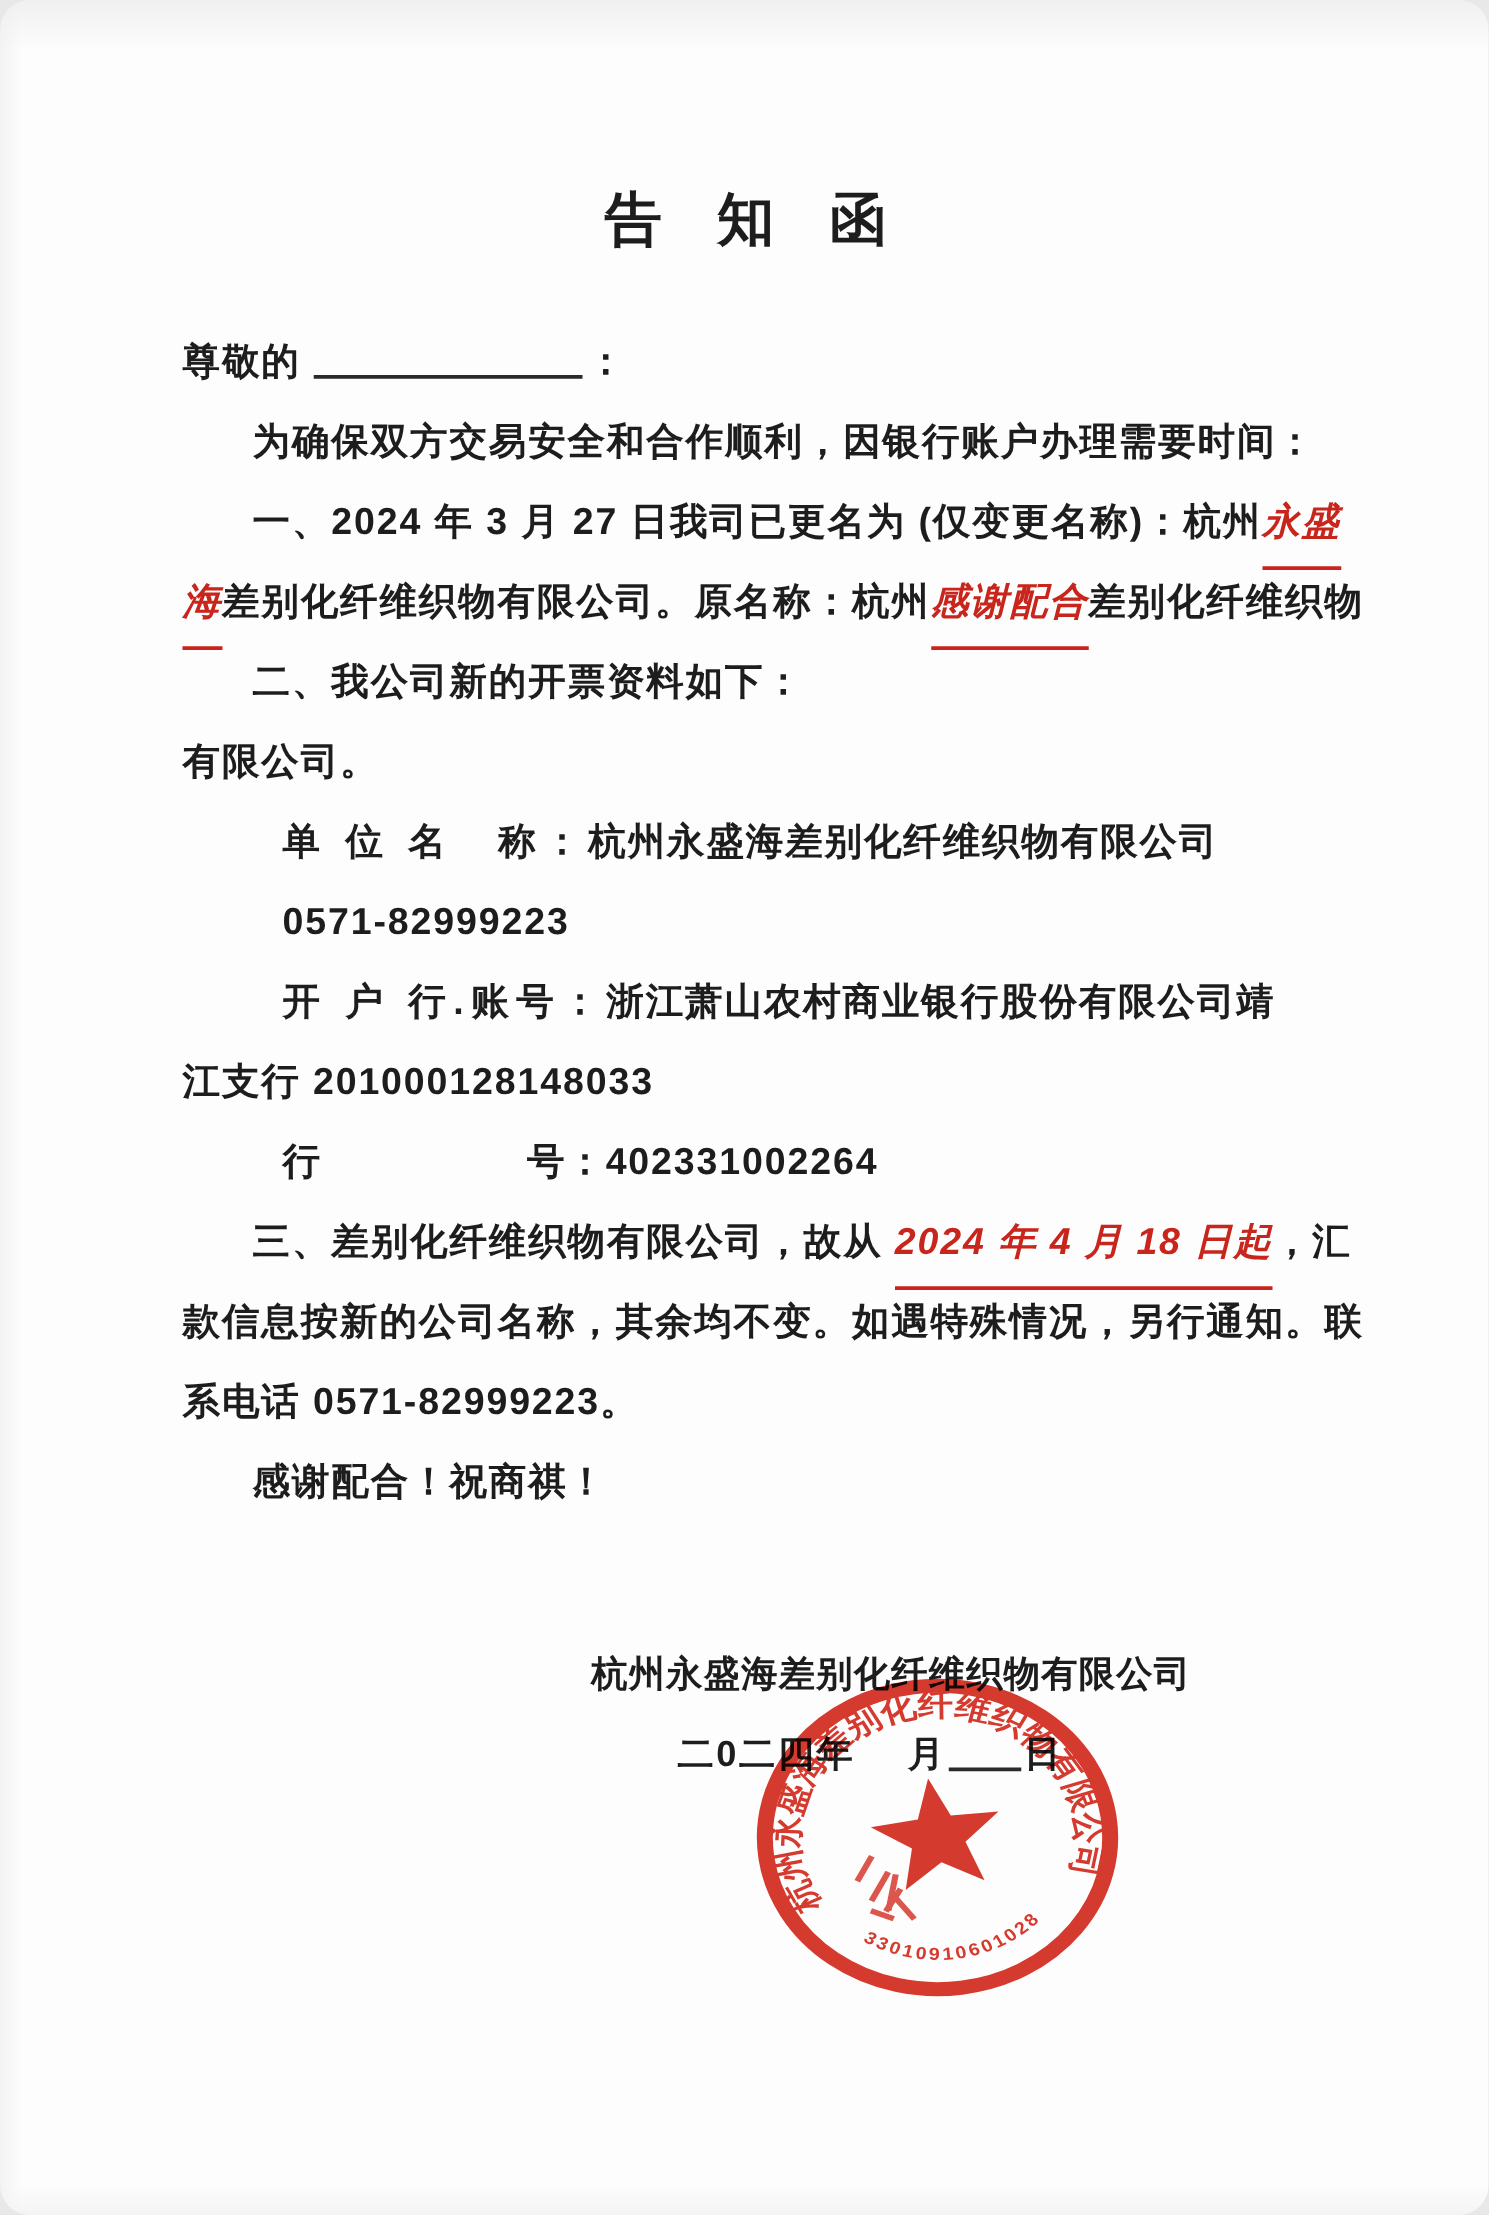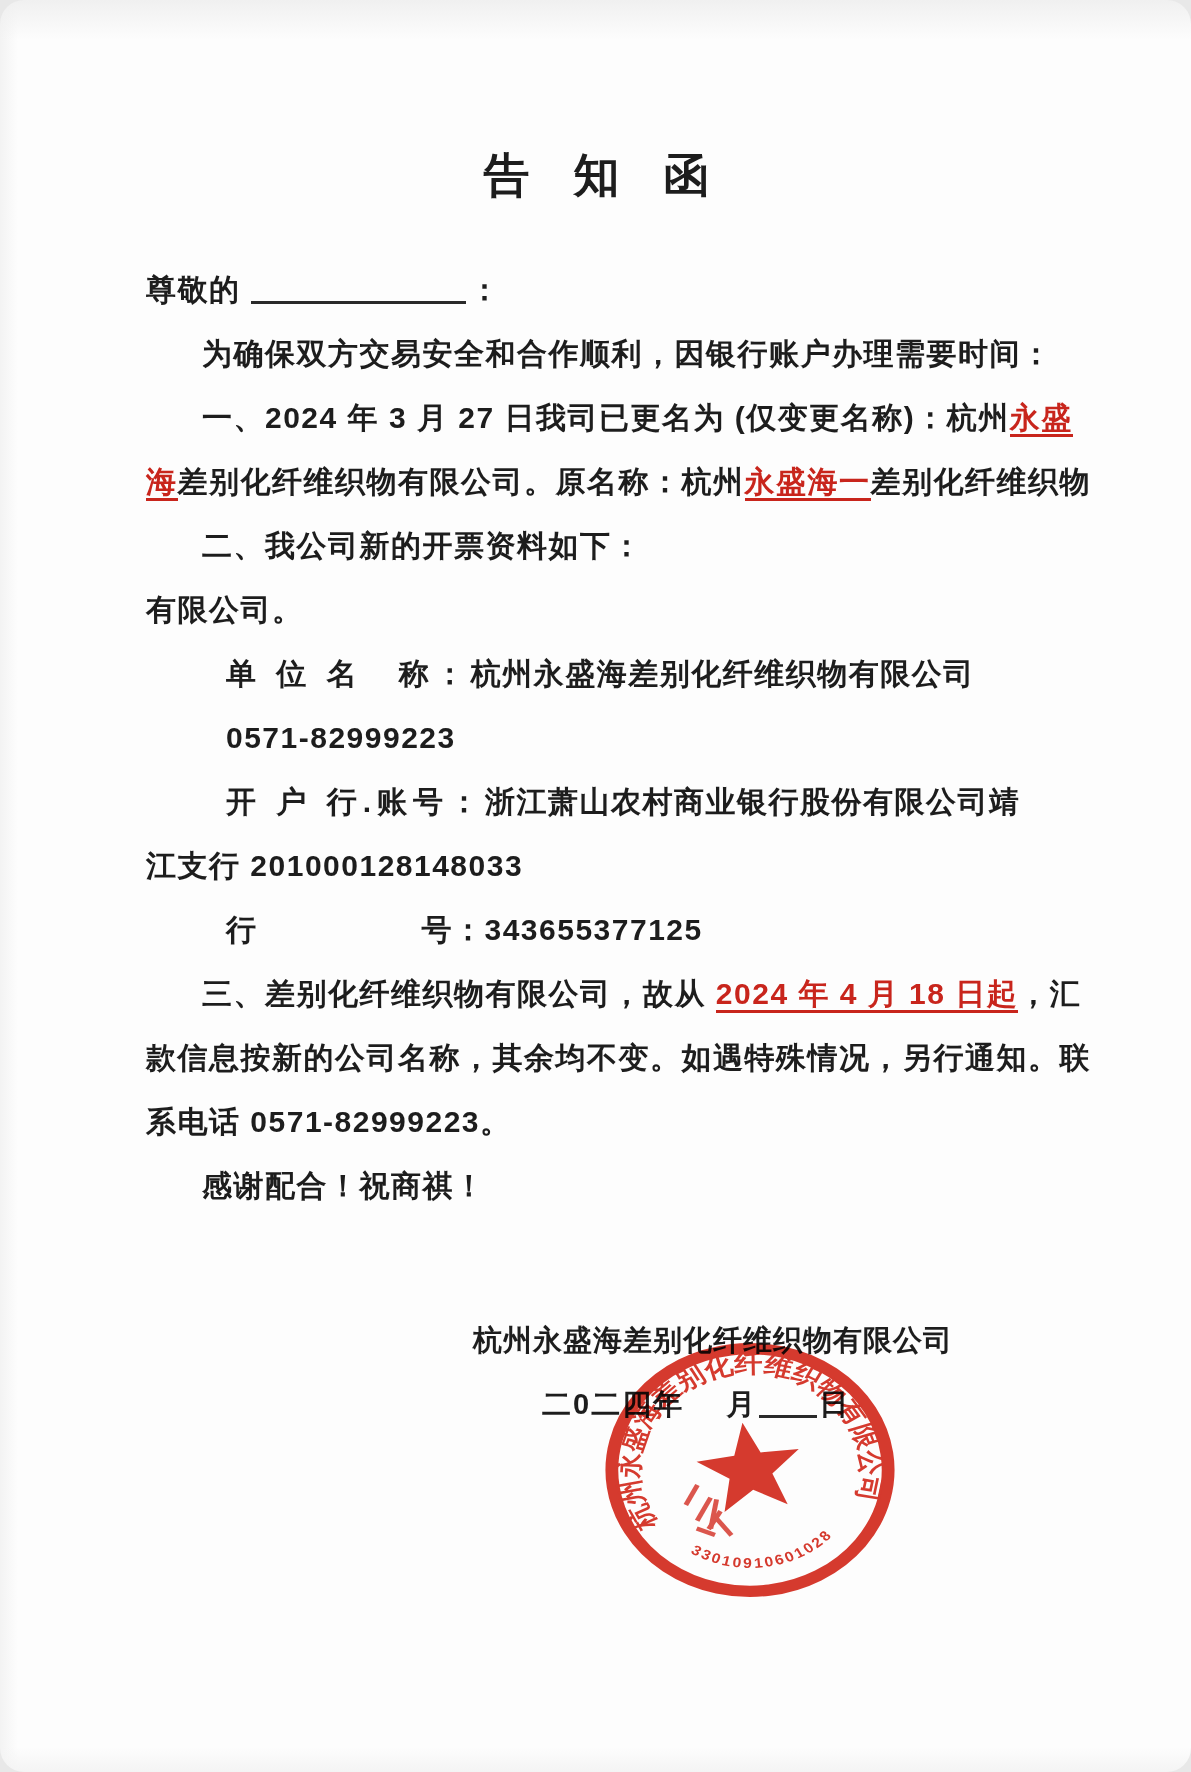--- a/index.html
+++ b/index.html
@@ -27,21 +27,21 @@
     font-size:46px;
     letter-spacing:44px;
     text-indent:44px; 
     white-space:nowrap;
   }
   .ln { height:64px; line-height:64px; font-size:30px; white-space:nowrap; letter-spacing:1.5px; }
   .first { margin-top:54px; }
   .indent-2 { padding-left:56px; }
   .indent-3 { padding-left:80px; }
   .rd { color:#c8251c; }
-  .ul { border-bottom:3px solid currentColor; padding-bottom:0; }
+  .ul { border-bottom:3px solid currentColor; padding-bottom:19px;font-style:italic; }
   .blank {
     display:inline-block;
     border-bottom:3px solid #2a2a2a;
     height:34px; width:215px;
     vertical-align:-4px;
     margin:0 4px 0 10px;
   }
   .blank.small { width:58px; margin:0 2px; }
   .gap-branch { display:inline-block; width:164px; }
   .sp-wide { letter-spacing:11px; }
@@ -68,41 +68,41 @@
     <div class="ln first">
       <span>尊敬的</span><span class="blank"></span><span>：</span>
     </div>
 
     <div class="ln indent-2">为确保双方交易安全和合作顺利，因银行账户办理需要时间：</div>
 
     <div class="ln indent-2">
       <span>一、2024 年 3 月 27 日我司已更名为 (仅变更名称)：杭州</span><span class="rd ul">永盛</span>
     </div>
     <div class="ln">
-      <span class="rd ul">海</span><span>差别化纤维织物有限公司。原名称：杭州</span><span class="rd ul">永盛海一</span><span>差别化纤维织物</span>
+      <span class="rd ul">海</span><span>差别化纤维织物有限公司。原名称：杭州</span><span class="rd ul">感谢配合</span><span>差别化纤维织物</span>
     </div>
     <div class="ln indent-2">二、我公司新的开票资料如下：</div>
 
     <div class="ln">有限公司。</div>
 
     <div class="ln indent-3">
       <span class="sp-label">单 位 名　称：</span><span>杭州永盛海差别化纤维织物有限公司</span>
     </div>
 
 
 
     <div class="ln indent-3">0571-82999223</div>
 
     <div class="ln indent-3">
       <span class="sp-label">开 户 行.账号：</span><span>浙江萧山农村商业银行股份有限公司靖</span>
     </div>
     <div class="ln">江支行 201000128148033</div>
 
     <div class="ln indent-3">
-      <span>行</span><span class="gap-branch"></span><span>号：</span><span>343655377125</span>
+      <span>行</span><span class="gap-branch"></span><span>号：</span><span>402331002264</span>
     </div>
 
     <div class="ln indent-2">
       <span>三、差别化纤维织物有限公司，故从 </span><span class="rd ul">2024 年 4 月 18 日起</span><span>，汇</span>
     </div>
     <div class="ln">款信息按新的公司名称，其余均不变。如遇特殊情况，另行通知。联</div>
     <div class="ln">系电话 0571-82999223。</div>
 
     <div class="ln indent-2">感谢配合！祝商祺！</div>
 

